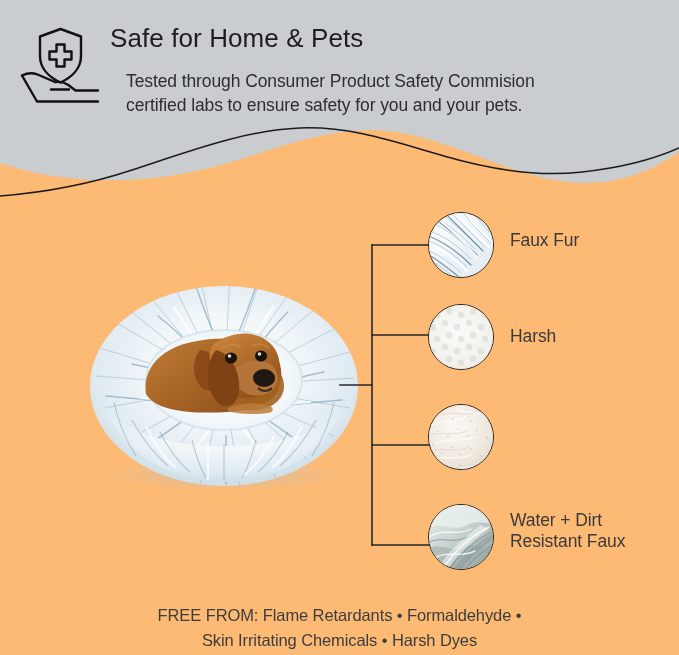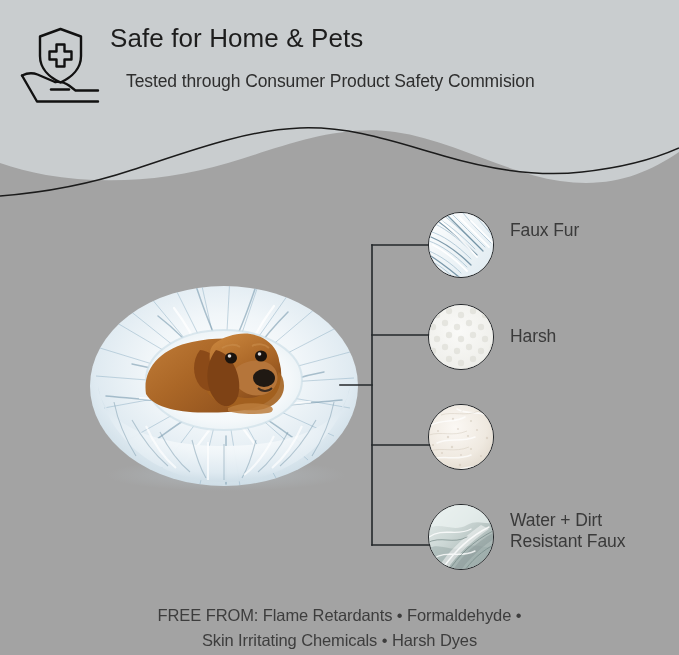--- a/index.html
+++ b/index.html
@@ -8,21 +8,21 @@
     background: #ffffff;
   }
   body {
     font-family: "Liberation Sans", sans-serif;
   }
   #page {
     position: relative;
     width: 679px;
     height: 655px;
     overflow: hidden;
-    background: #a3a3a3;
+    background: #fdba74;
     text-decoration: underline;
   }
 
   
   .banner {
     position: absolute;
     left: 0;
     top: 0;
     width: 679px;
     height: 200px;
@@ -158,20 +158,21 @@
         <path d="M4,53.5 L19,79.5 L80,79.5"></path>
         <path d="M37,60 C42,59.5 47,60.5 51,63.5 L57.5,68.5 L80,68.5"></path>
         <path d="M33,67.5 L51,67.5"></path>
       </g>
     </svg>
 
     <div class="banner-text">
       <div class="banner-title">Safe for Home &amp; Pets</div>
       <p class="banner-sub">
         <span>Tested through Consumer Product Safety Commision</span><br>
+        <span>certified labs to ensure safety for you and your pets.</span>
       </p>
     </div>
   </div>
 
   <svg class="product-photo" viewBox="0 0 272 232">
     <defs>
       <radialGradient id="bedBody" cx="50%" cy="42%" r="62%">
         <stop offset="0%" stop-color="#ffffff"></stop>
         <stop offset="45%" stop-color="#f1f6f9"></stop>
         <stop offset="78%" stop-color="#dfeaf1"></stop>
@@ -358,21 +359,21 @@
         <path d="M2,44 C12,50 22,58 32,66"></path>
       </g>
       <g stroke="#ffffff" stroke-width="1.8" fill="none" opacity="0.9" stroke-linecap="round">
         <path d="M14,10 C26,20 38,32 50,46"></path>
         <path d="M6,34 C18,40 30,50 40,60"></path>
         <path d="M32,6 C42,16 52,26 62,36"></path>
         <path d="M44,10 C52,18 60,26 68,34"></path>
       </g>
     </svg>
   </div>
-  <div class="callout-label" style="top:220px;">Faux Fur</div>
+  <div class="callout-label" style="top:230px;">Faux Fur</div>
 
   <div class="swatch" style="left:428px; top:304px;">
     <svg class="swatch-inner" viewBox="0 0 70 70">
       <defs>
         <radialGradient id="linerBg" cx="45%" cy="40%" r="70%">
           <stop offset="0%" stop-color="#fafaf8"></stop>
           <stop offset="70%" stop-color="#f0f0ec"></stop>
           <stop offset="100%" stop-color="#e4e4de"></stop>
         </radialGradient>
       </defs>

